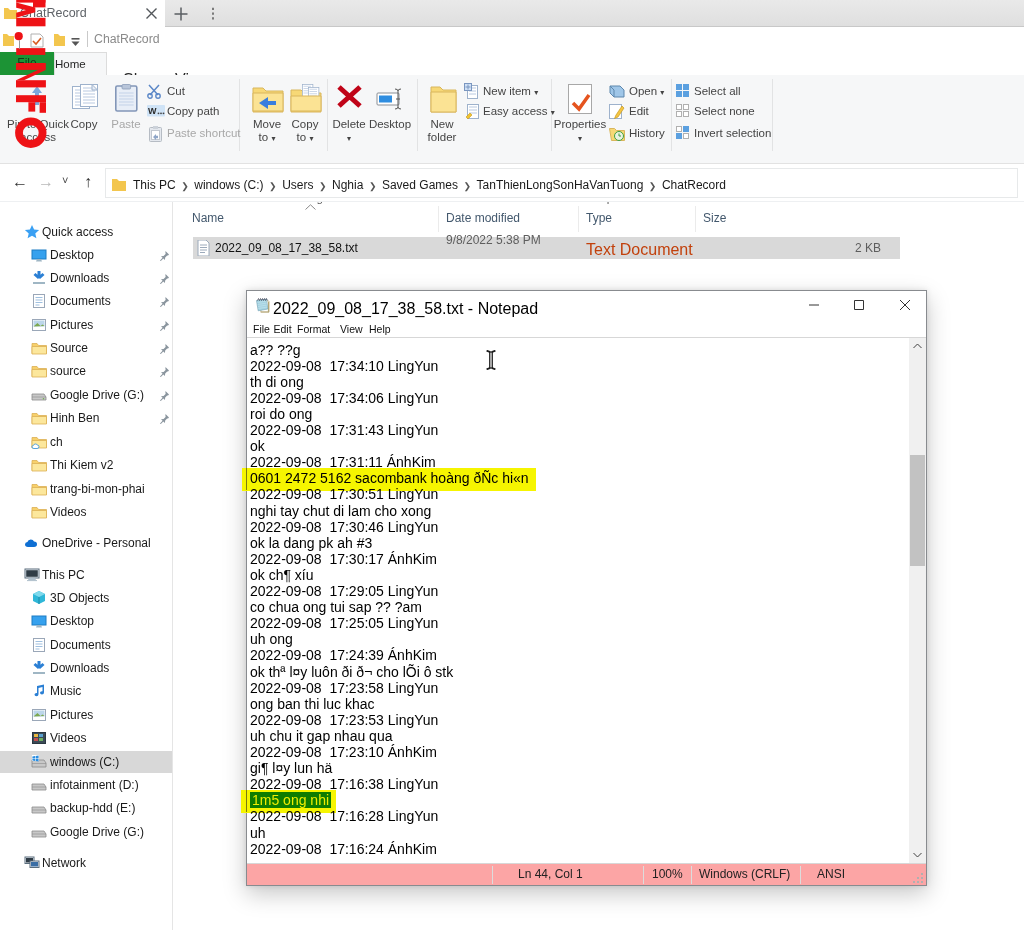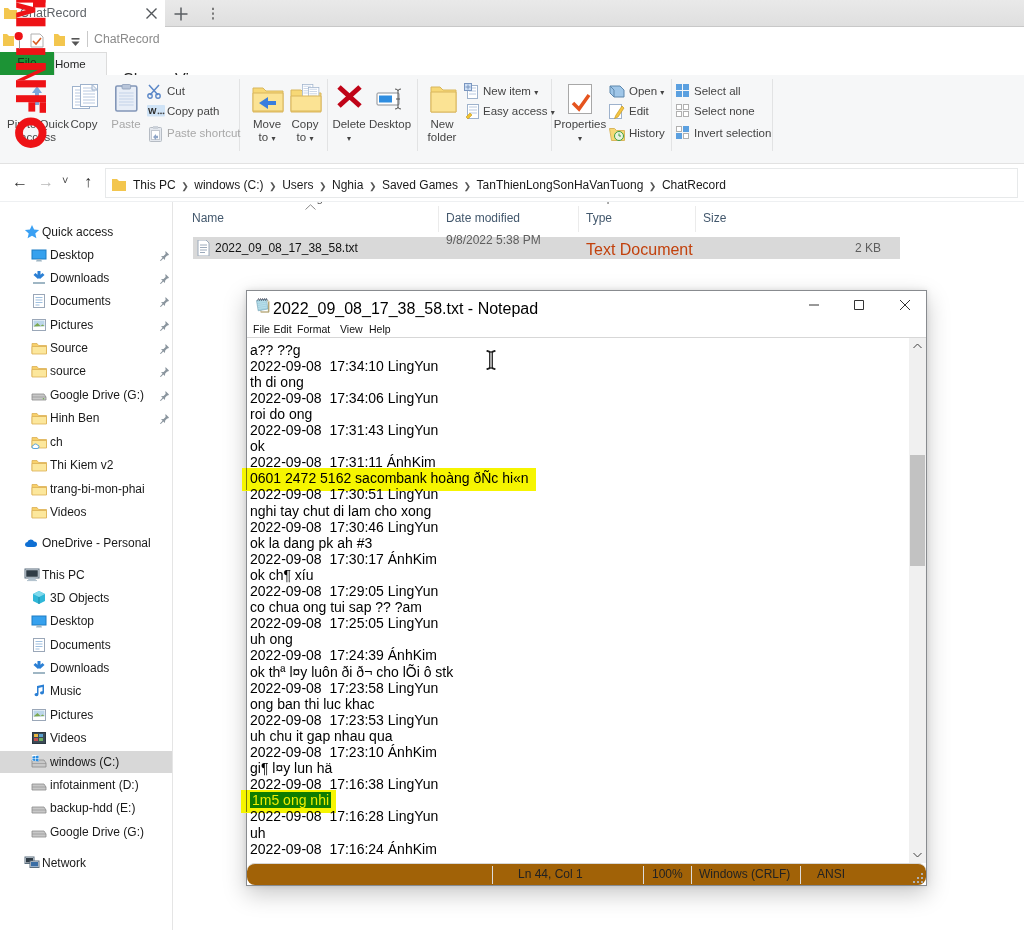--- a/index.html
+++ b/index.html
@@ -62,22 +62,22 @@
 #np-title { left:26px; top:9px; font-size:16px; color:#000; }
 .npbtn { top:7px; width:14px; height:14px; color:#222; }
 #np-menu { left:0; top:28px; width:679px; height:19px; border-bottom:1px solid #d7d7d7; }
 .mitem { position:absolute; top:4px; font-size:10.5px; color:#111; }
 #np-text { left:1px; top:48px; width:660px; height:524px;
   font-size:14px; line-height:16.1px; color:#000; white-space:pre; }
 #np-text .ln { position:absolute; left:2px; }
 .hl1 { position:absolute; left:-8px; top:-2.5px; width:294px; height:23px; background:#f6f500; }
 #np-scroll { left:662px; top:47px; width:17px; height:525px; background:#f0f0f0; }
 #np-thumb { left:1px; top:117px; width:15px; height:111px; background:#c2c2c2; }
-#np-status { left:0; top:572px; width:679px; height:22px; background:#a16207;
-  border-top:1px solid #d7d7d7; font-size:12px; color:#222;border-radius:8px; }
+#np-status { left:0; top:572px; width:679px; height:22px; background:#fca5a5;
+  border-top:1px solid #d7d7d7; font-size:12px; color:#222; }
 .ssep { position:absolute; top:2px; width:1px; height:18px; background:#dcdcdc; }
 
 
 
 </style>
 </head>
 <body>
 <div id="root">
 
   <div class="abs" id="tabbar"></div>

